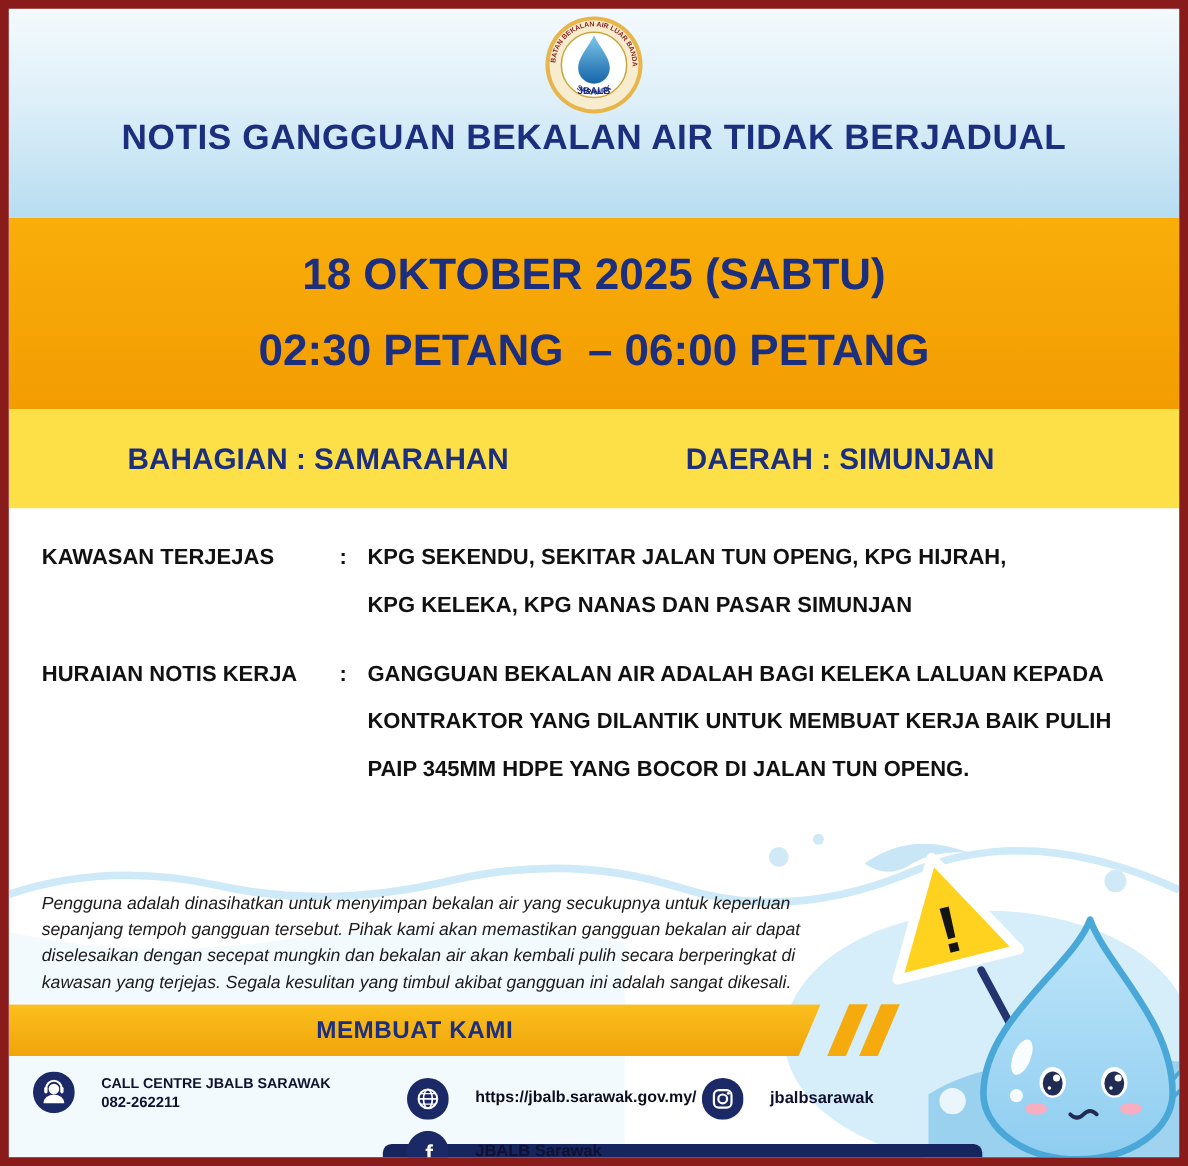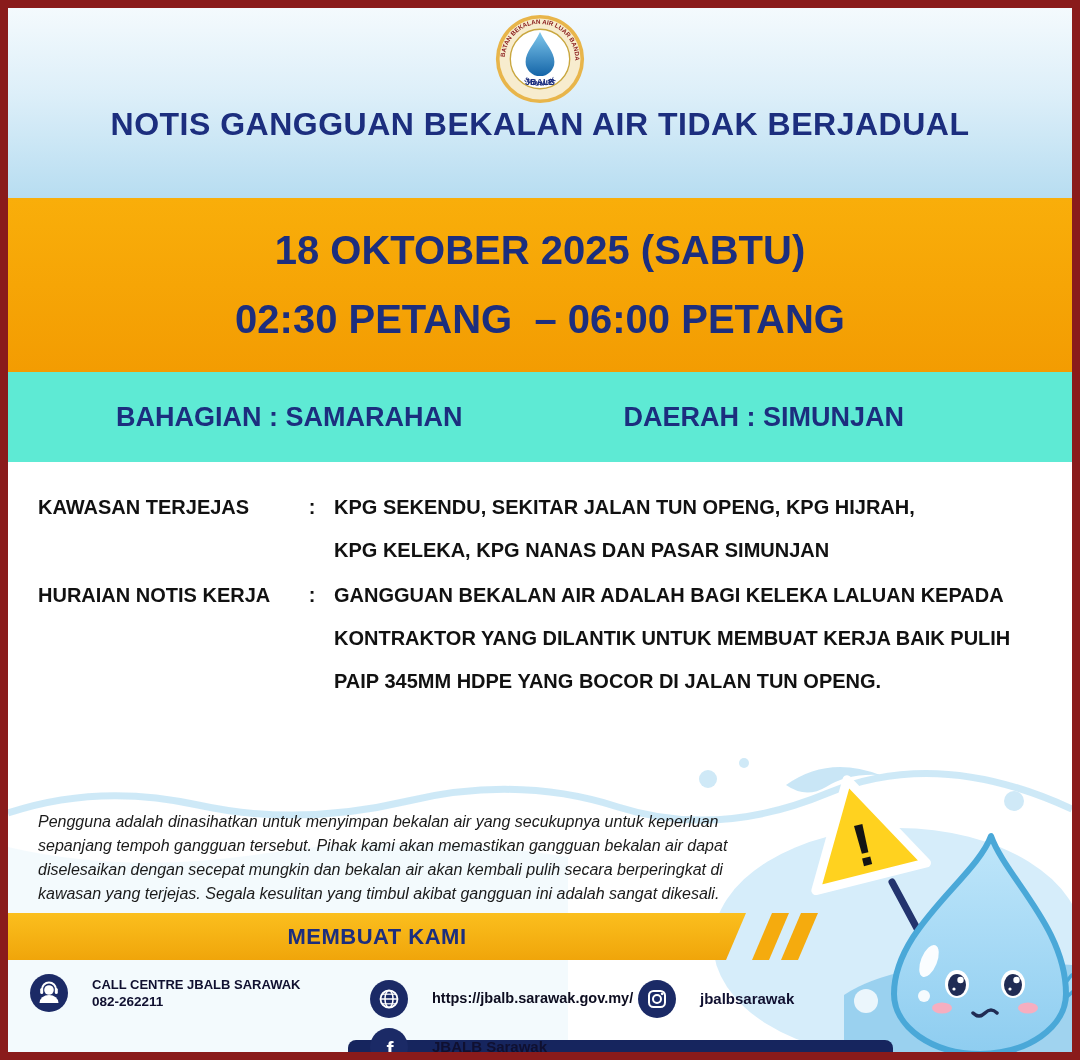--- a/index.html
+++ b/index.html
@@ -33,31 +33,31 @@
     position:absolute; left:0; right:0; top:190px; height:174px;
     background:linear-gradient(180deg,#f9ae0a 0%, #f39c02 100%);
     display:flex; flex-direction:column; justify-content:center; align-items:center;
     gap:24px; color:#1c2e7e; font-size:40px; font-weight:bold; z-index:1;
   }
   .banner .time { white-space:pre; }
 
   
   .region {
     position:absolute; left:0; right:0; top:364px; height:90px;
-    background:#5eead4; display:flex; align-items:center;
+    background:#fde047; display:flex; align-items:center;
     color:#1c2e7e; font-size:27px; font-weight:bold; z-index:1;
   }
   .region .bahagian { margin-left:108px; }
   .region .daerah   { margin-left:auto; margin-right:168px; }
 
   
   .details { position:absolute; left:30px; right:18px; top:454px; color:#111; z-index:1; }
   .det-row { display:grid; grid-template-columns:252px 44px 1fr; align-items:start; }
   .row1 { margin-top:35px; }
-  .row2 { margin-top:2px; }
+  .row2 { margin-top:20px; }
   .det-label, .det-colon, .det-lines div { font-size:20px; font-weight:bold; line-height:20px; }
   .det-colon { text-align:center; }
   .det-lines div { margin-bottom:23px; }
 
   
   .advisory {
     position:absolute; left:30px; top:802px; width:722px;
     font-size:16px; font-style:italic; color:#1a1a1a; line-height:1.5; z-index:2;
   }
 

